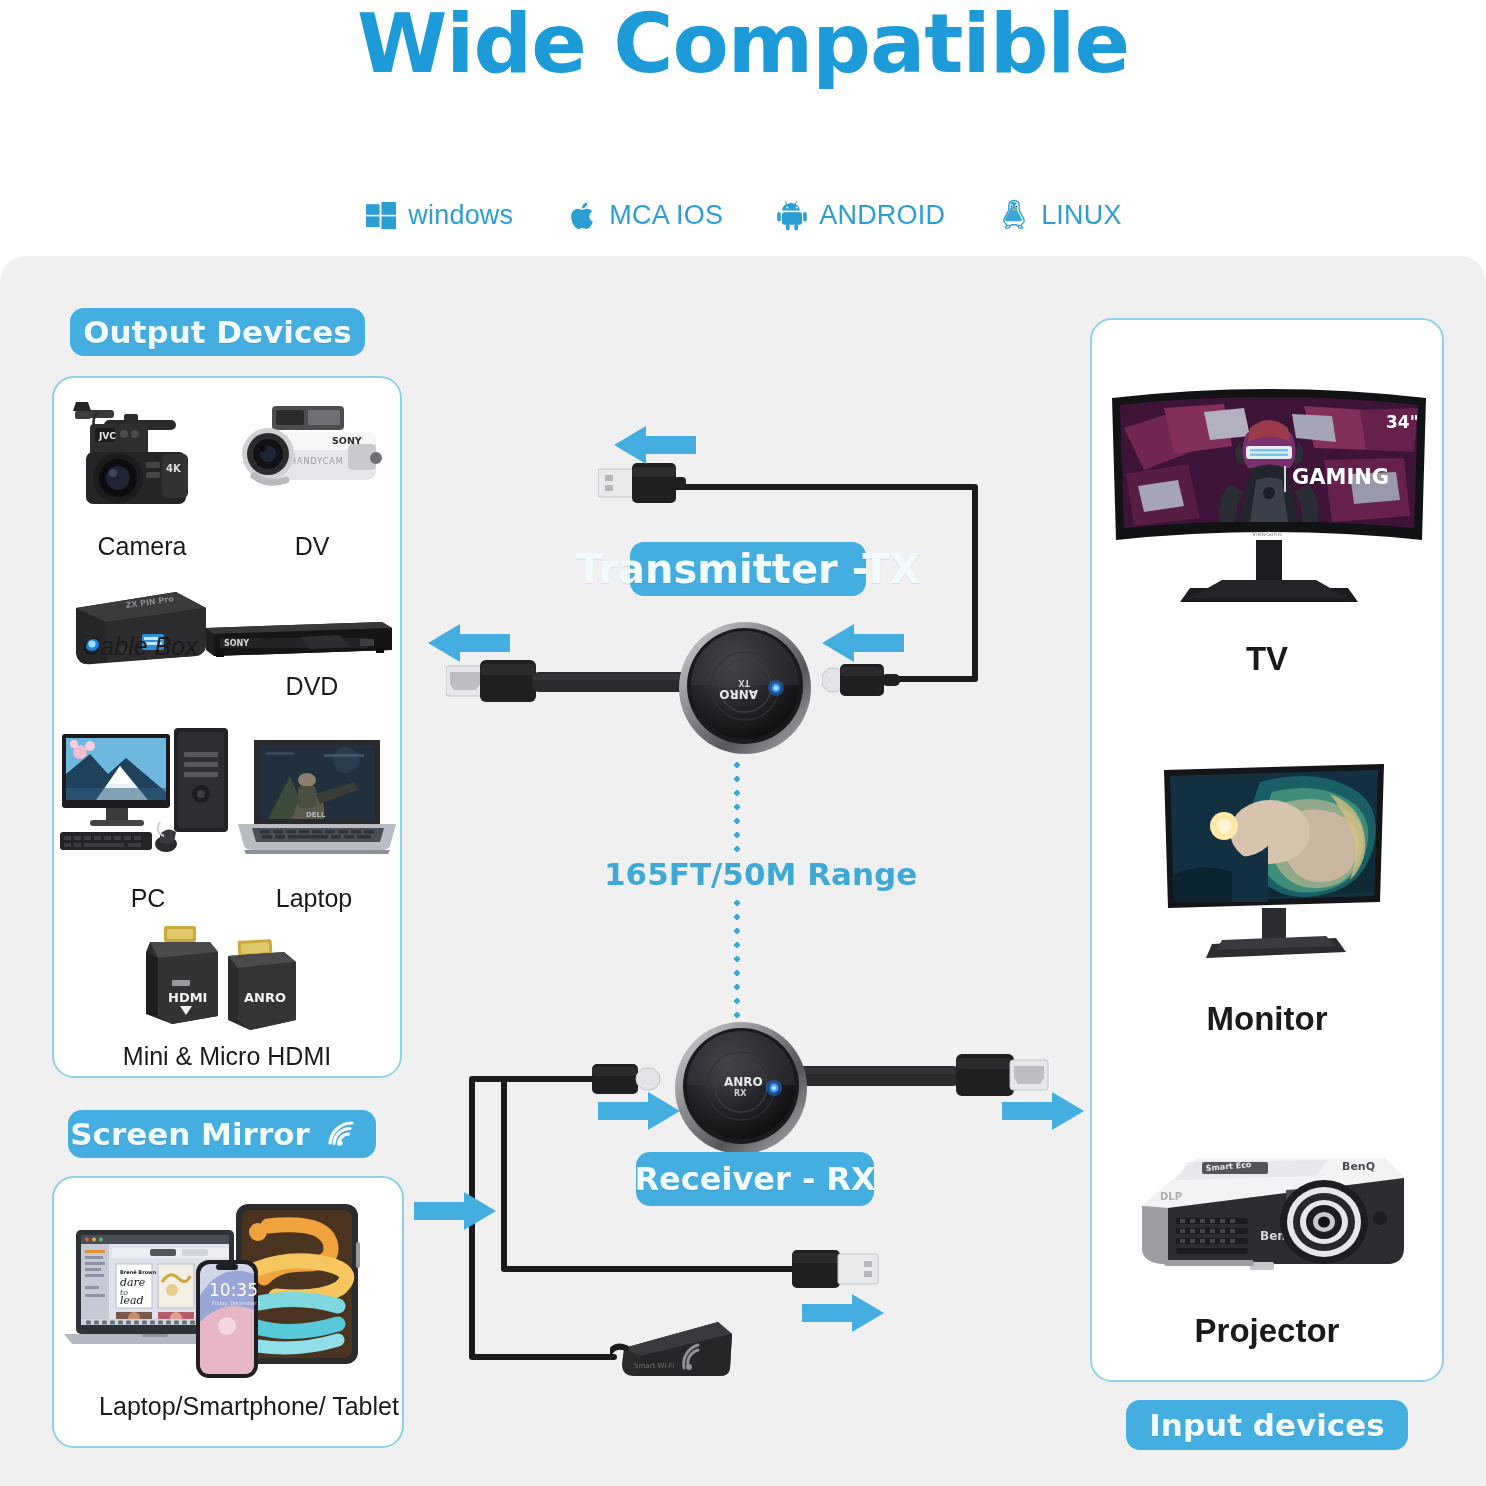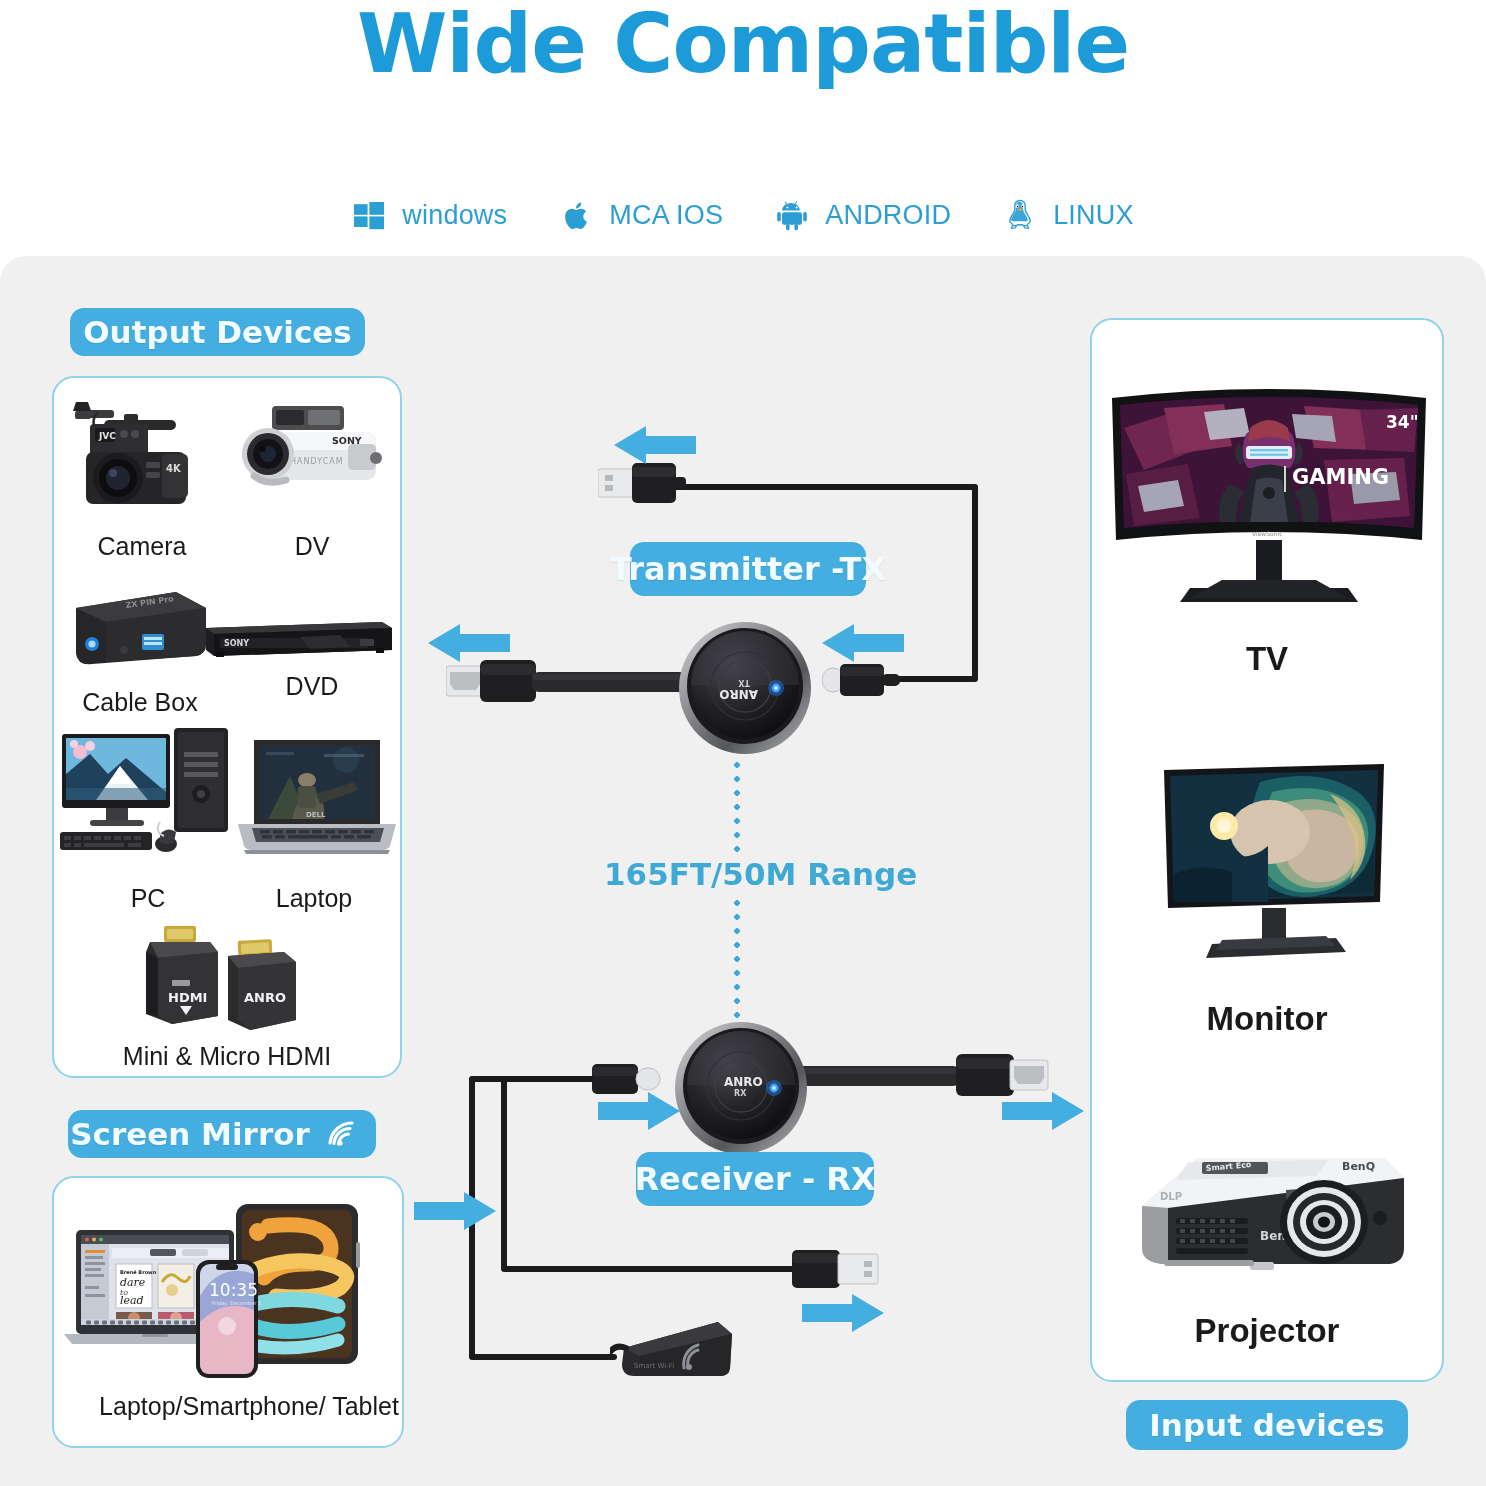--- a/index.html
+++ b/index.html
@@ -23,21 +23,21 @@
   .subtitle {
     position:absolute; left:50px; top:104px; width:1386px;
     text-align:center; color:#1c1c1c;
     font-size:27.5px; line-height:1.32;
     font-family:"Liberation Sans", sans-serif;
   }
   .os-row {
     position:absolute; left:0; top:198px; width:1486px;
     display:flex; justify-content:center; align-items:center; gap:52px;
   }
-  .os-item { display:flex; align-items:center; gap:16px; }
+  .os-item { display:flex; align-items:center; gap:10px; }
   .os-label {
     color:#2b9ed4; font-size:27px; letter-spacing:0.2px;
     font-family:"Liberation Sans", sans-serif;
   }
   .os-ico { width:34px; height:34px; display:block; }
 
   
   .body-bg {
     position:absolute; left:0; top:256px; width:1486px; height:1230px;
     background:#f0f0f0; border-radius:26px 26px 0 0;
@@ -211,21 +211,21 @@
       <path d="M42 40 L142 26 L142 62 Q142 72 132 74 L42 80 Z" fill="#2c2c2f"></path>
       <text x="62" y="26" font-size="8" fill="#8c8c90" font-family="DejaVu Sans, sans-serif" font-weight="bold" transform="rotate(-8 62 26)">ZX PIN Pro</text>
       <circle cx="28" cy="62" r="7" fill="#1d7fd6"></circle>
       <circle cx="28" cy="62" r="3.6" fill="#a7dcff"></circle>
       <rect x="78" y="52" width="22" height="16" rx="2" fill="#2e8fd6"></rect>
       <rect x="80" y="55" width="18" height="3" fill="#bfe6ff"></rect>
       <rect x="80" y="60" width="18" height="3" fill="#bfe6ff"></rect>
       <circle cx="60" cy="68" r="4" fill="#3a3a3d"></circle>
     </svg>
   </div>
-  <div class="cap" style="left:52px; top:688px; width:176px; font-size:25px;">Cable Box</div>
+  <div class="cap" style="left:52px; top:632px; width:176px; font-size:25px;font-style:italic;">Cable Box</div>
 
   <div class="thumb" style="left:200px; top:608px; width:196px; height:62px;">
     <svg viewBox="0 0 196 62" width="196" height="62">
       <path d="M6 20 L182 14 L192 20 L192 42 L14 48 L6 42 Z" fill="#1e1e20"></path>
       <path d="M6 20 L182 14 L192 20 L14 26 Z" fill="#38383b"></path>
       <path d="M14 26 L192 20 L192 42 L14 48 Z" fill="#151517"></path>
       <rect x="20" y="30" width="148" height="10" fill="#232326"></rect>
       <text x="24" y="38" font-size="8" fill="#d7d7da" font-family="DejaVu Sans, sans-serif" font-weight="bold">SONY</text>
       <path d="M100 29 L140 27 L150 39 L110 41 Z" fill="#2d2d31"></path>
       <rect x="160" y="31" width="14" height="7" rx="1" fill="#3c3c40"></rect>
@@ -468,21 +468,21 @@
     <svg width="88" height="42" viewBox="0 0 88 42">
       <path d="M86 12 L36 12 L36 2 L4 21 L36 40 L36 30 L86 30 Z" fill="#45aee0"></path>
     </svg>
   </div>
   <div class="arrow" style="left:818px; top:622px;">
     <svg width="88" height="42" viewBox="0 0 88 42">
       <path d="M86 12 L36 12 L36 2 L4 21 L36 40 L36 30 L86 30 Z" fill="#45aee0"></path>
     </svg>
   </div>
 
-  <div class="pill" style="left:630px; top:542px; width:236px; height:54px; font-size:32px;border-radius:14px;">
+  <div class="pill" style="left:630px; top:542px; width:236px; height:54px; font-size:40px;border-radius:14px;">
     <span>Transmitter -TX</span>
   </div>
 
   <div class="plug" style="left:446px; top:652px;">
     <svg width="266" height="62" viewBox="0 0 266 62">
       <rect x="0" y="14" width="38" height="30" rx="3" fill="#e7e8eb" stroke="#c2c3c6"></rect>
       <path d="M4 20 h30 v12 l-4 6 h-22 l-4 -6 z" fill="#bdbec1"></path>
       <rect x="34" y="8" width="56" height="42" rx="6" fill="#1f1f22"></rect>
       <rect x="34" y="12" width="56" height="11" rx="5" fill="#343437" opacity=".55"></rect>
       <rect x="86" y="20" width="180" height="20" rx="7" fill="#2a2a2d"></rect>

